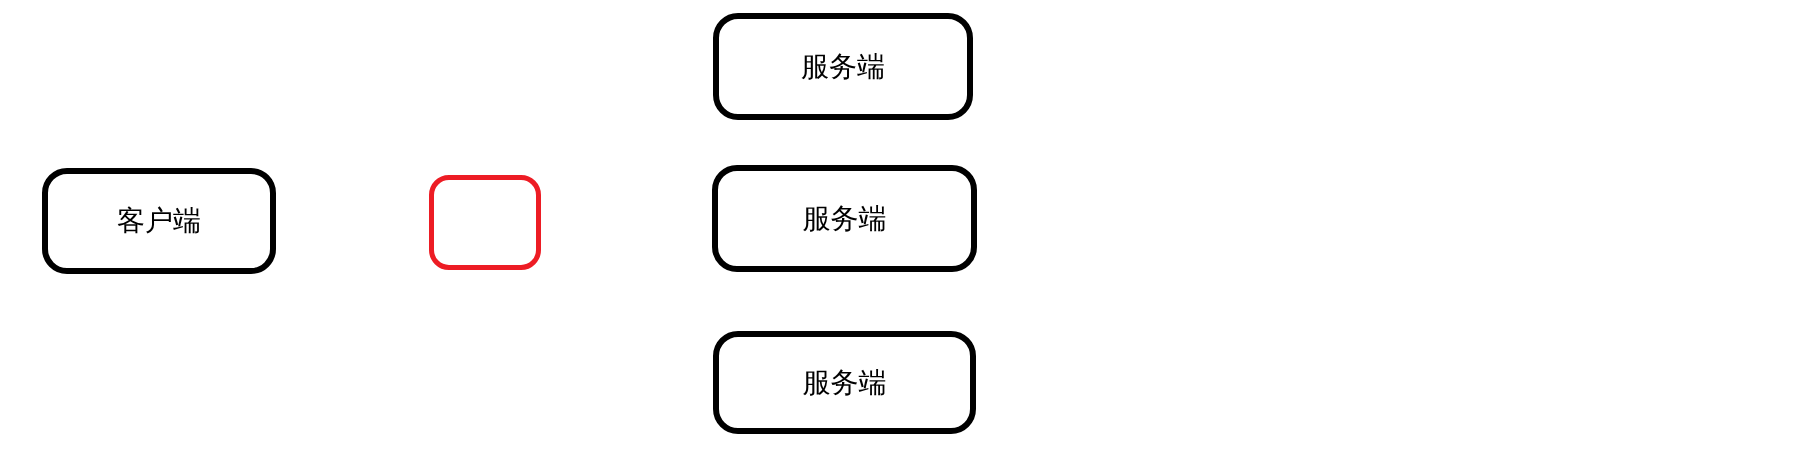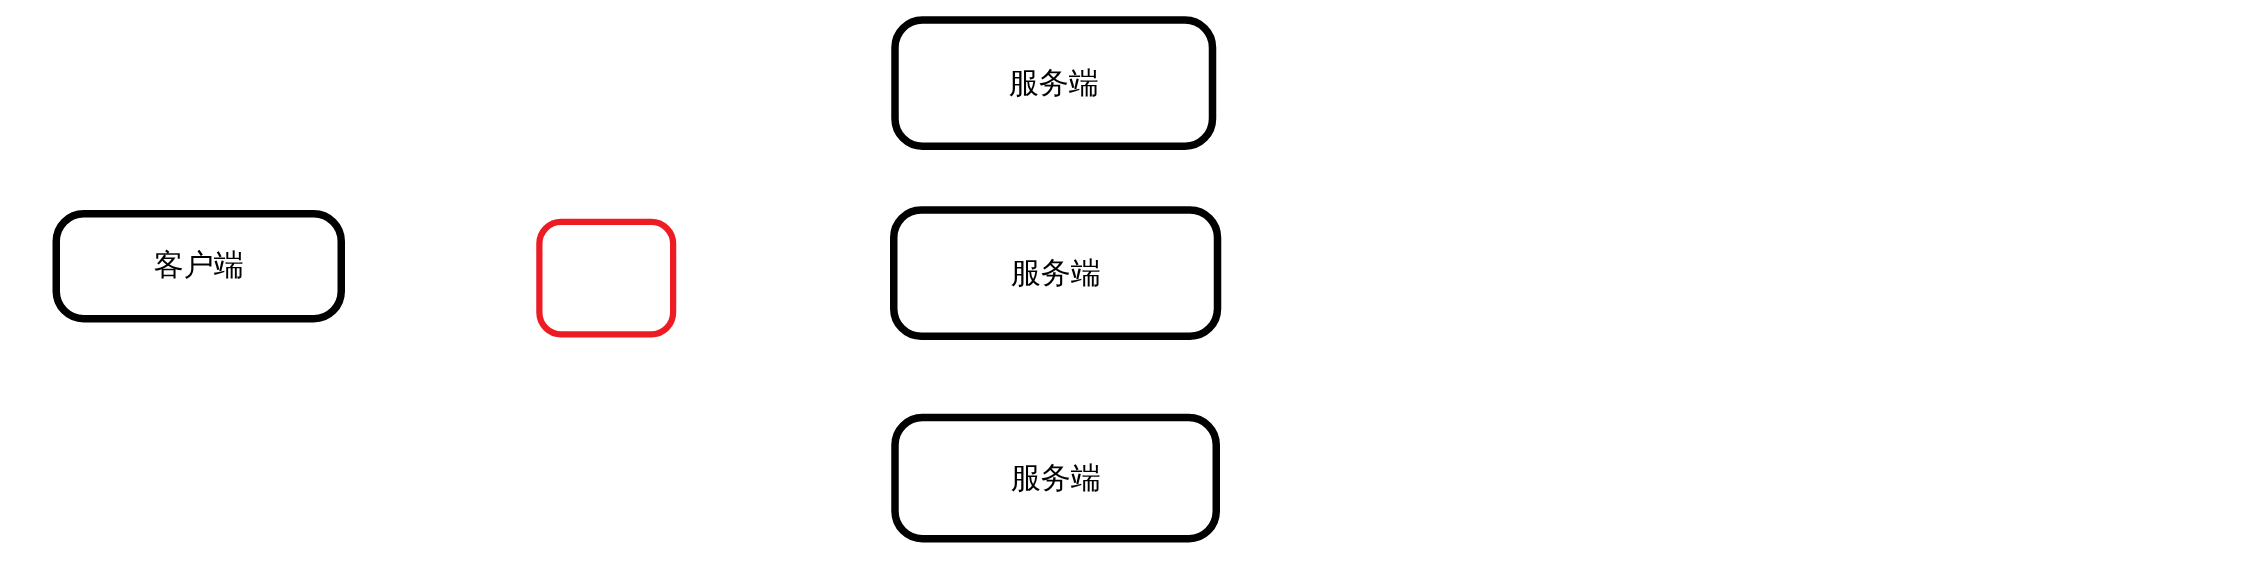--- a/index.html
+++ b/index.html
@@ -26,34 +26,34 @@
   }
   .shape{
     position:absolute;
     box-sizing:border-box;
     display:flex;
     align-items:center;
     justify-content:center;
     background:var(--bg);
   }
   .shape .shape-label{
-    font-size:24px;
+    font-size:28px;
     line-height:1;
     color:var(--text);
     white-space:nowrap;
   }
   .black-box{
     border:6px solid var(--shape-border);
     border-radius:25px;
   }
   .red-box{
     border:5px solid var(--highlight-border);
     border-radius:20px;
   }
-  #client-box{ left:42px;  top:168px; width:234px; height:90px; }
+  #client-box{ left:42px;  top:168px; width:234px; height:106px; }
   #red-box   { left:429px; top:175px; width:112px; height:95px;  }
   #server-box-1{ left:713px; top:13px;  width:260px; height:107px; }
   #server-box-2{ left:712px; top:165px; width:265px; height:107px; }
   #server-box-3{ left:713px; top:331px; width:263px; height:103px; }
   .notes{
     position:absolute;
     left:1021px;
     top:61px;
     font-size:25px;
     line-height:44px;

